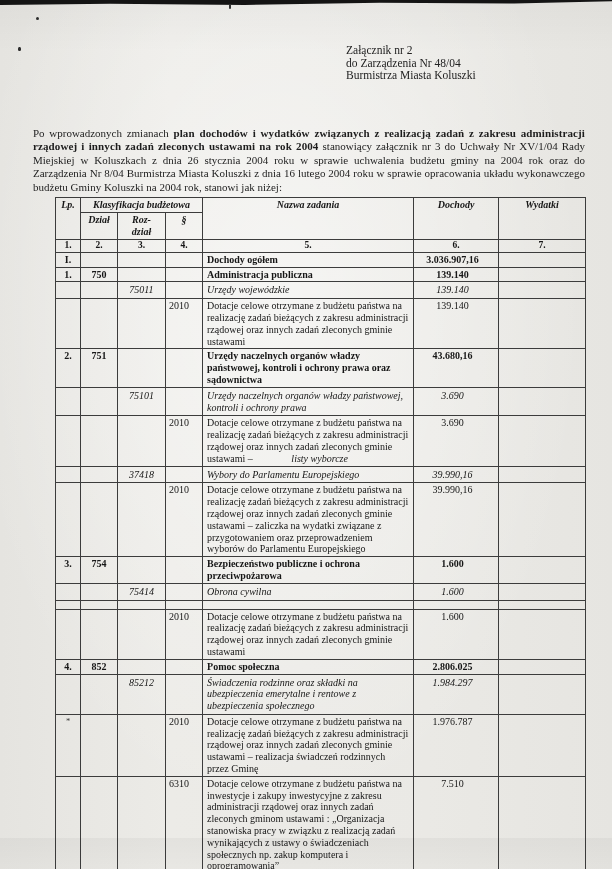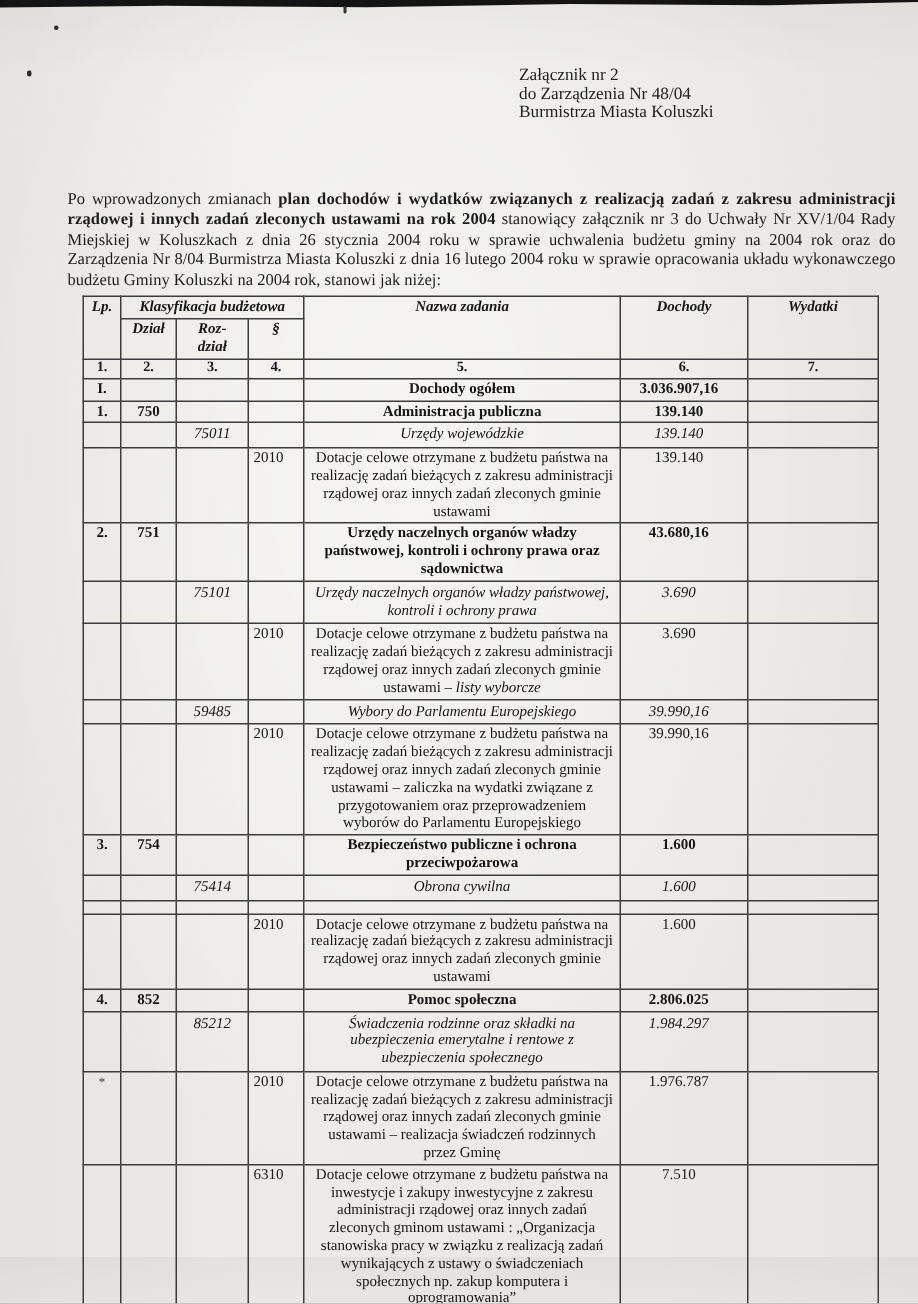--- a/index.html
+++ b/index.html
@@ -32,21 +32,21 @@
   .speck.s2{left:18px;top:47px;width:3px;height:4px;border-radius:40%;}
   .speck.s3{left:229px;top:4px;width:1.5px;height:5px;border-radius:1px;background:#333;}
 
   
   .doc-header{
     position:absolute;top:44px;right:36px;width:230px;
     font-size:11.5px;line-height:12.6px;color:#222;
   }
   
   .intro{
-    position:absolute;top:116px;left:45px;width:552px;
+    position:absolute;top:116px;left:33px;width:552px;
     font-size:11px;line-height:13.4px;text-align:justify;color:#1d1d1d;
   }
   .intro b{letter-spacing:.1px;}
 
   
   table.budget{
     position:absolute;top:197px;left:55px;width:530px;
     border-collapse:collapse;table-layout:fixed;
     font-size:10px;line-height:1.18;color:#161616;
   }
@@ -60,32 +60,32 @@
     font-size:10px;padding:2px 2px;font-style:italic;
   }
   tr.col-nums td{
     text-align:center;font-weight:bold;font-size:9.5px;
     padding:0 2px;height:12px;vertical-align:middle;
   }
   .c-lp{text-align:center;}
   .c-dzial{text-align:center;}
   .c-rozdzial{text-align:center;}
   .c-par{}
-  .c-name{text-align:center;padding-left:4px !important;padding-right:4px !important;}
+  .c-name{text-align:left;padding-left:4px !important;padding-right:4px !important;}
   .c-doch{text-align:center;padding-right:10px !important;}
   .c-wyd{}
   tr.row-total td, tr.row-section td{font-weight:bold;}
   tr.row-chapter .c-rozdzial,
   tr.row-chapter .c-name,
   tr.row-chapter .c-doch{font-style:italic;}
   tr.row-chapter td{padding-top:2px;padding-bottom:2px;}
   tr.row-spacer td{height:8px;padding:0;}
   tr.row-tall td{padding-bottom:26px;}
   tr.row-detail .c-lp{font-size:8.5px;color:#3a3a3a;}
-  td em{font-style:italic;}
+  td em{font-style:italic;margin-left:36px;}
 </style>
 </head>
 <body>
 
 <div class="sheet">
 
   <div class="scan-strip"></div>
   <div class="speck s1"></div>
   <div class="speck s2"></div>
   <div class="speck s3"></div>
@@ -191,21 +191,21 @@
           <td class="c-dzial"></td>
           <td class="c-rozdzial"></td>
           <td class="c-par">2010</td>
           <td class="c-name"><span>Dotacje celowe otrzymane z budżetu państwa na realizację zadań bieżących z zakresu administracji rządowej oraz innych zadań zleconych gminie ustawami – </span><em>listy wyborcze</em></td>
           <td class="c-doch">3.690</td>
           <td class="c-wyd"></td>
         </tr>
         <tr class="row-chapter">
           <td class="c-lp"></td>
           <td class="c-dzial"></td>
-          <td class="c-rozdzial">59485</td>
+          <td class="c-rozdzial">37418</td>
           <td class="c-par"></td>
           <td class="c-name"><span>Wybory do Parlamentu Europejskiego</span></td>
           <td class="c-doch">39.990,16</td>
           <td class="c-wyd"></td>
         </tr>
         <tr class="row-detail">
           <td class="c-lp"></td>
           <td class="c-dzial"></td>
           <td class="c-rozdzial"></td>
           <td class="c-par">2010</td>

